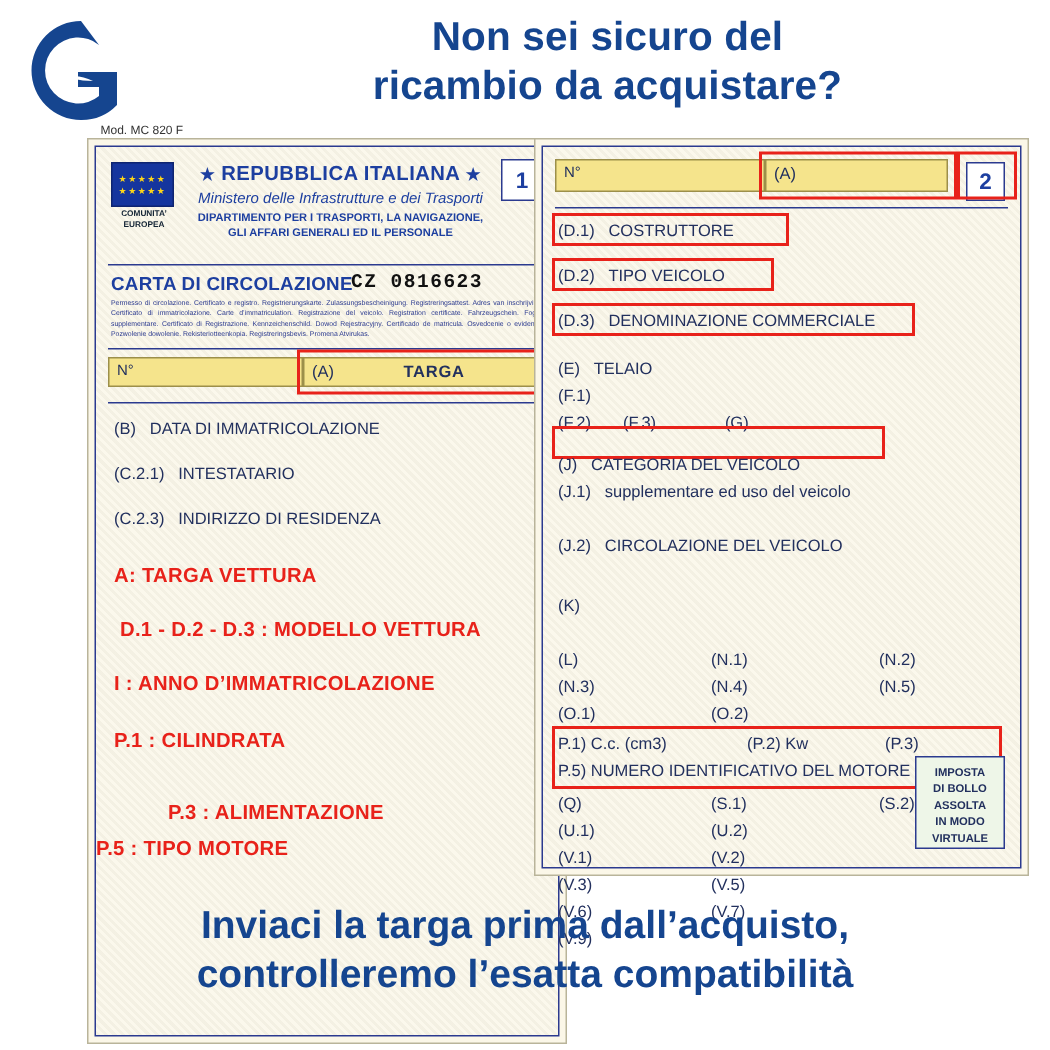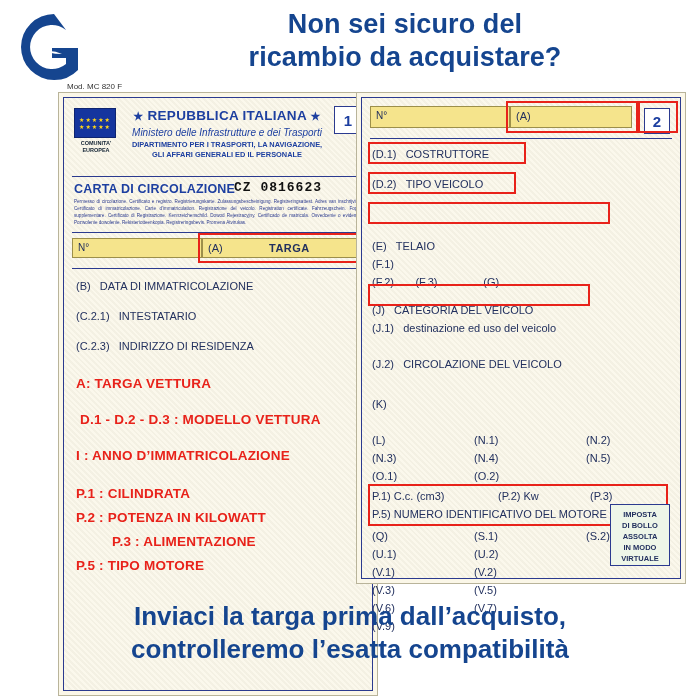--- a/index.html
+++ b/index.html
@@ -221,23 +221,22 @@
     </div>
     <div class="fieldrow" style="left:12px;top:242px;">
       <span>(C.2.3)</span>
       &nbsp;&nbsp;<span>INDIRIZZO DI RESIDENZA</span>
     </div>
 
     <div class="redtext" style="left:12px;top:278px;">A: TARGA VETTURA</div>
     <div class="redtext" style="left:16px;top:314px;">D.1 - D.2 - D.3 : MODELLO VETTURA</div>
     <div class="redtext" style="left:12px;top:350px;">I : ANNO D’IMMATRICOLAZIONE</div>
     <div class="redtext" style="left:12px;top:388px;">P.1 : CILINDRATA</div>
-    <div class="redtext" style="left:12px;top:412px;">P.2 : POTENZA IN KILOWATT</div>
     <div class="redtext" style="left:12px;top:436px;padding-left:36px;">P.3 : ALIMENTAZIONE</div>
-    <div class="redtext" style="left:12px;top:460px;">P.5 :  TIPO MOTORE</div>
+    <div class="redtext" style="left:0;top:460px;">P.5 :  TIPO MOTORE</div>
   </div>
 </div>
 
 <div class="panel" id="panel-right">
   <div class="inner">
 
     <div class="nbox" style="left:8px;top:8px;width:140px;height:22px;">
       <span>N°</span>
     </div>
     <div class="nbox" style="left:148px;top:8px;width:122px;height:22px;">
@@ -254,20 +253,24 @@
       &nbsp;&nbsp;<span>COSTRUTTORE</span>
     </div>
     <div class="hl" style="left:6px;top:44px;width:158px;height:22px;"></div>
 
     <div class="rline" style="left:10px;top:80px;">
       <span>(D.2)</span>
       &nbsp;&nbsp;<span>TIPO VEICOLO</span>
     </div>
     <div class="hl" style="left:6px;top:74px;width:148px;height:22px;"></div>
 
+    <div class="rline" style="left:10px;top:110px;">
+      <span>(D.3)</span>
+      &nbsp;&nbsp;<span>DENOMINAZIONE COMMERCIALE</span>
+    </div>
     <div class="hl" style="left:6px;top:104px;width:242px;height:22px;"></div>
 
     <div class="rline" style="left:10px;top:142px;">
       <span>(E)</span>
       &nbsp;&nbsp;<span>TELAIO</span>
     </div>
     <div class="rline" style="left:10px;top:160px;">
       <span>(F.1)</span>
     </div>
     <div class="rline" style="left:10px;top:178px;">
@@ -277,21 +280,21 @@
     </div>
 
     <div class="hl" style="left:6px;top:186px;width:222px;height:22px;"></div>
 
     <div class="rline" style="left:10px;top:206px;text-align:center;">
       <span>(J)</span>
       &nbsp;&nbsp;<span>CATEGORIA DEL VEICOLO</span>
     </div>
     <div class="rline" style="left:10px;top:224px;">
       <span>(J.1)</span>
-      &nbsp;&nbsp;<span>destinazione ed uso del veicolo</span>
+      &nbsp;&nbsp;<span>supplementare ed uso del veicolo</span>
     </div>
     <div class="rline" style="left:10px;top:260px;">
       <span>(J.2)</span>
       &nbsp;&nbsp;<span>CIRCOLAZIONE DEL VEICOLO</span>
     </div>
     <div class="rline" style="left:10px;top:300px;">
       <span>(K)</span>
     </div>
 
     <div class="rline" style="left:10px;top:336px;">

